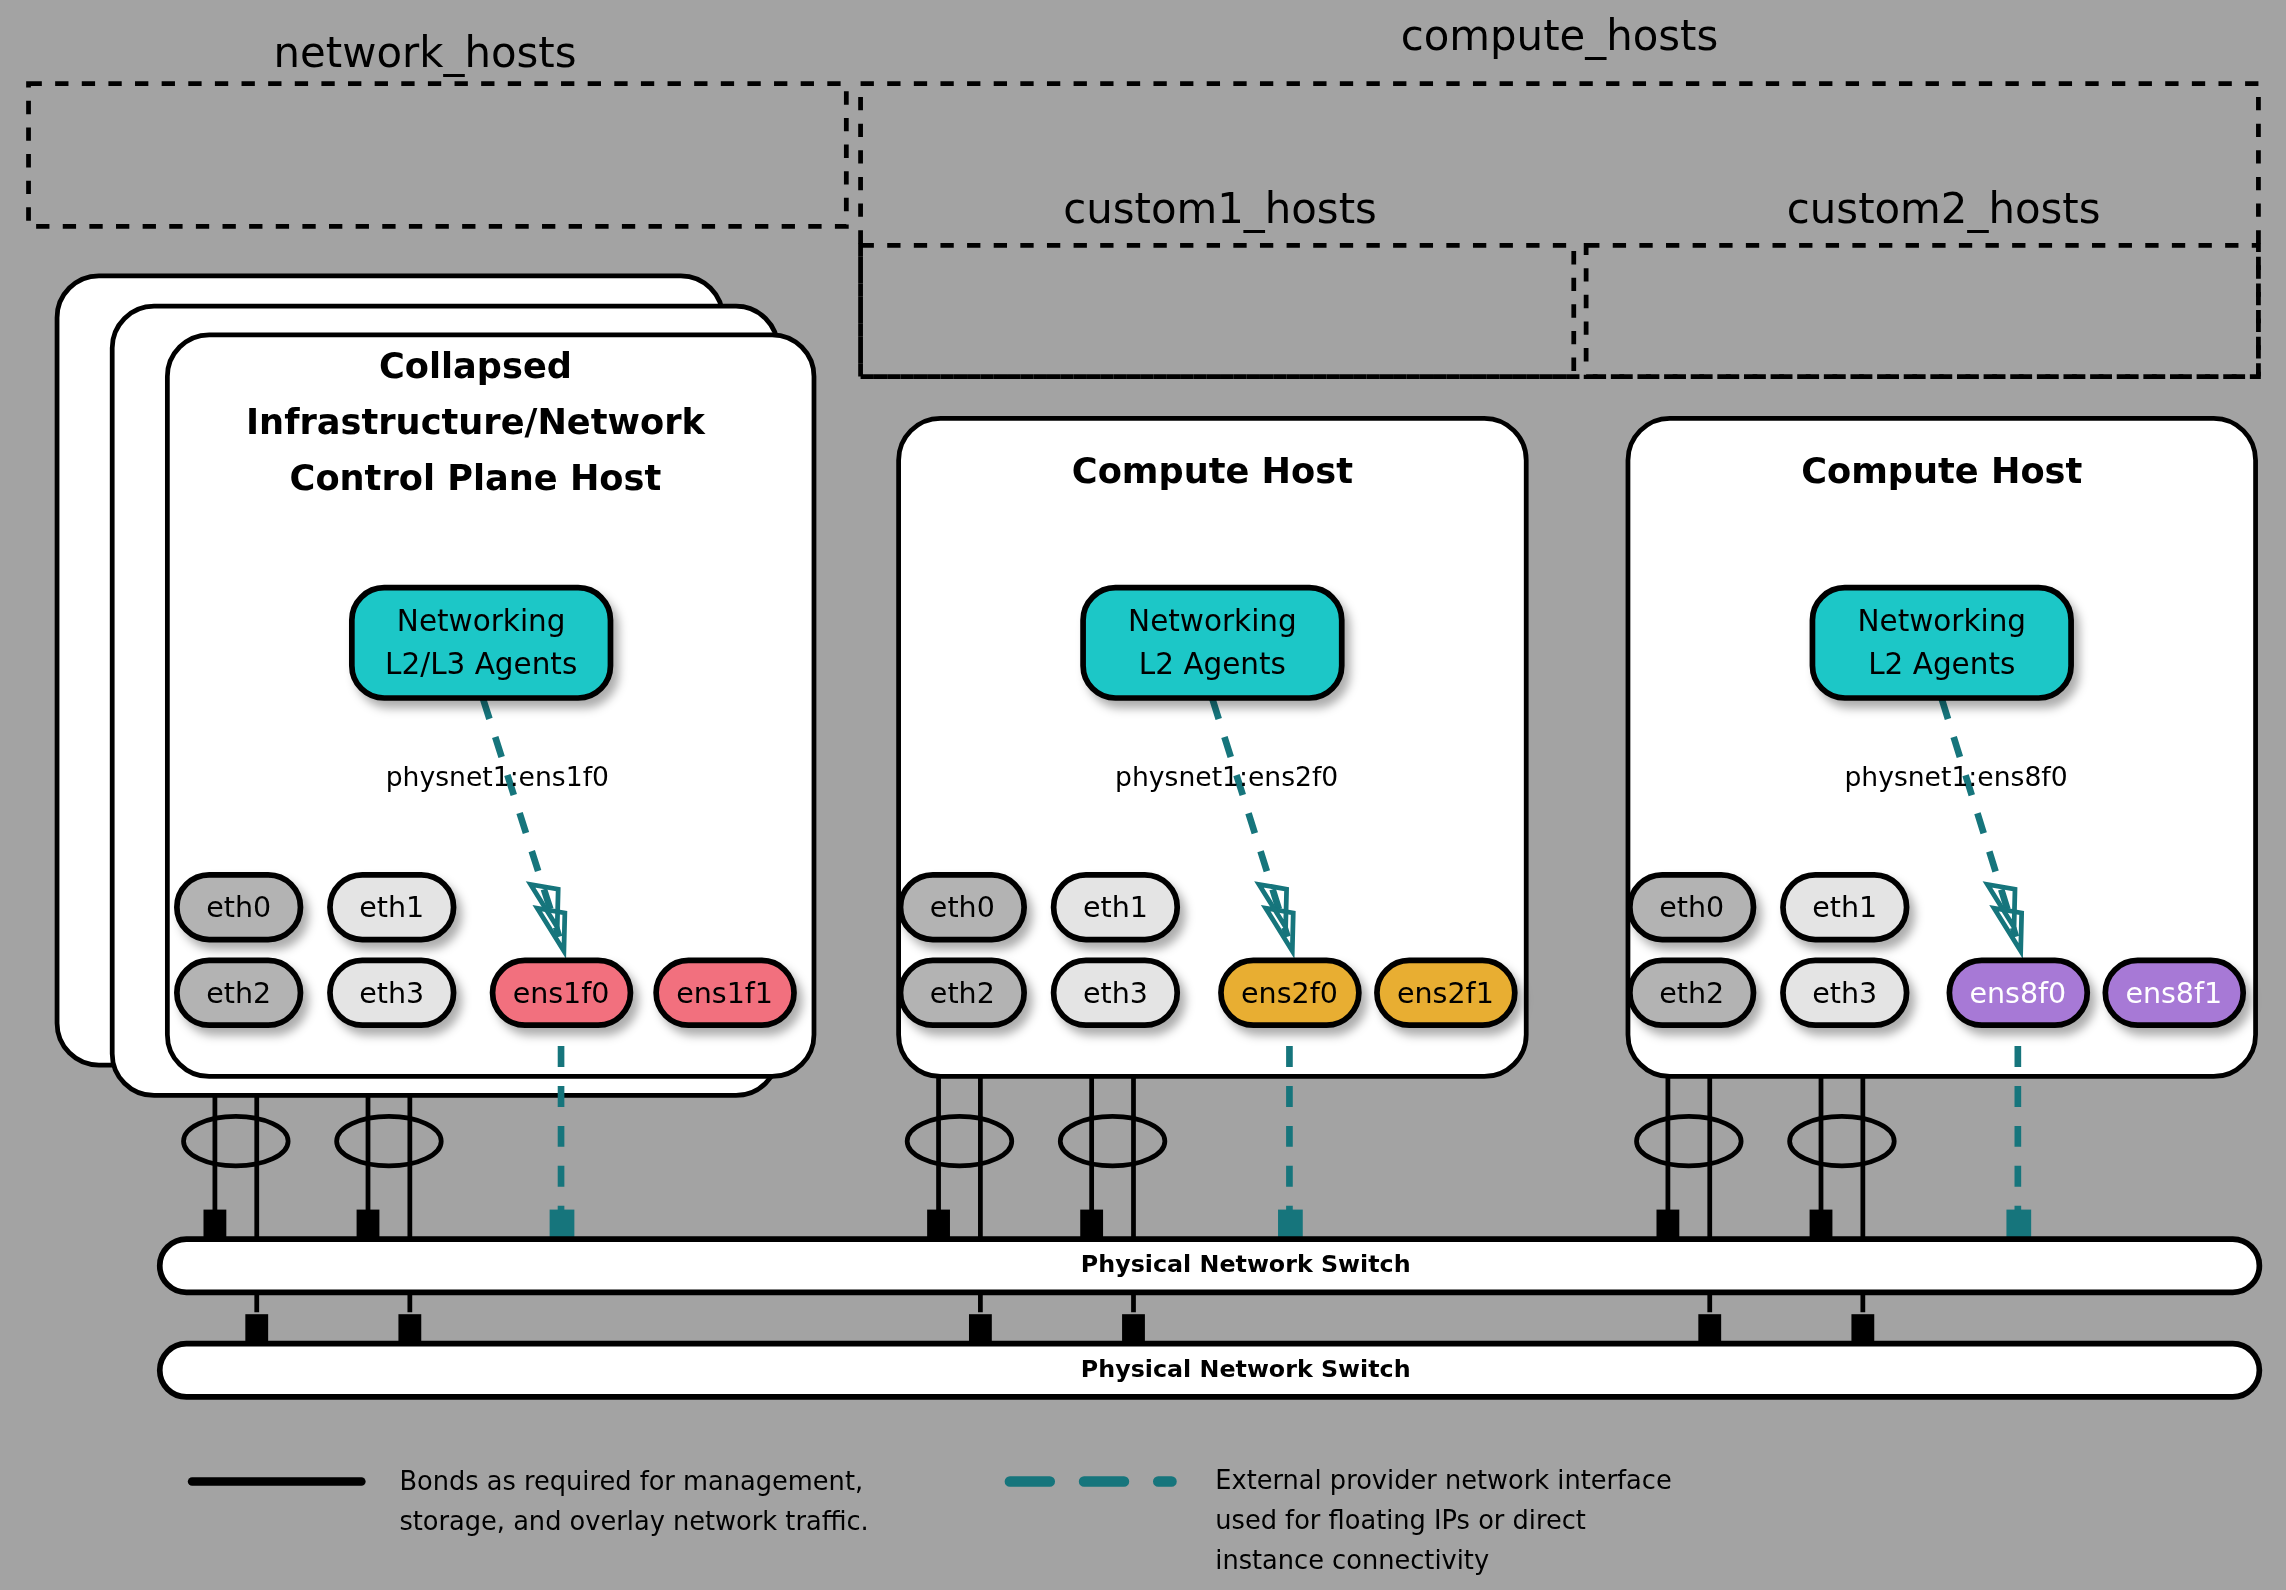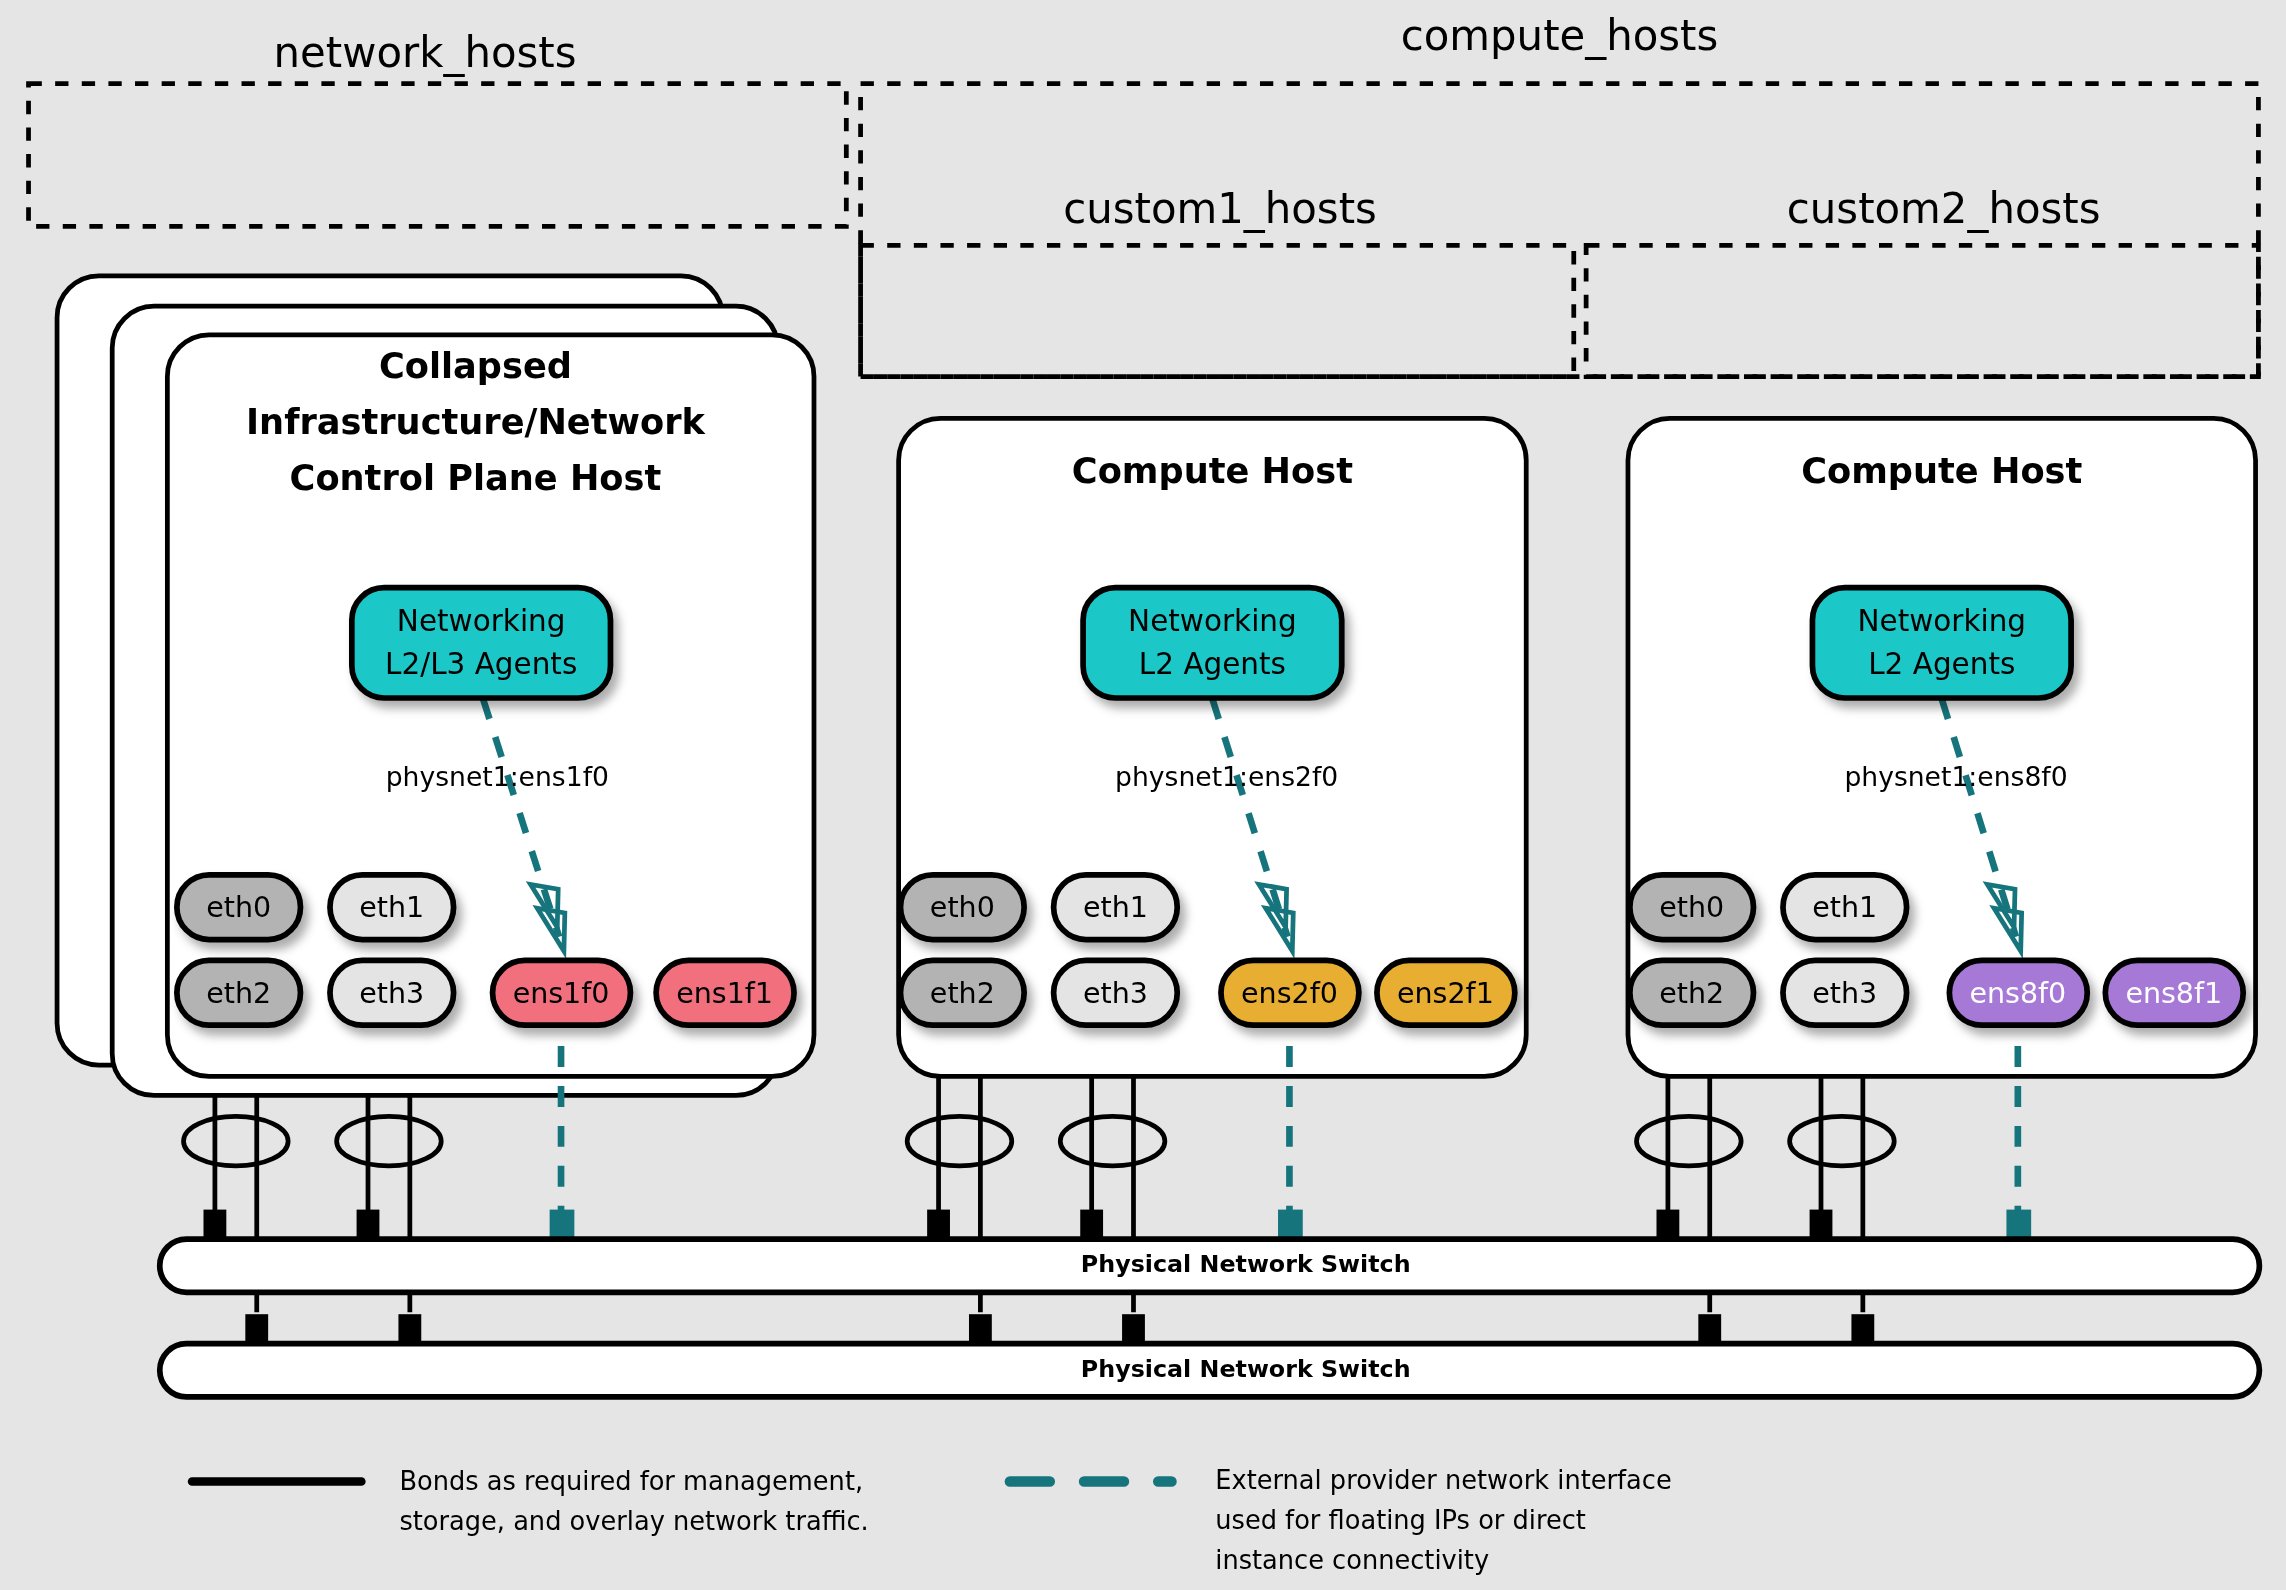--- a/index.html
+++ b/index.html
@@ -10,21 +10,21 @@
   body {
     width: 2286px;
     height: 1590px;
     font-family: "DejaVu Sans", sans-serif;
     overflow: hidden;
   }
   #stage {
     position: relative;
     width: 2286px;
     height: 1590px;
-    background: #e5e5e5;
+    background: #a3a3a3;
   }
   svg.layer {
     position: absolute;
     left: 0;
     top: 0;
     width: 2286px;
     height: 1590px;
   }
   .grp-title {
     font-family: "DejaVu Sans", sans-serif;

